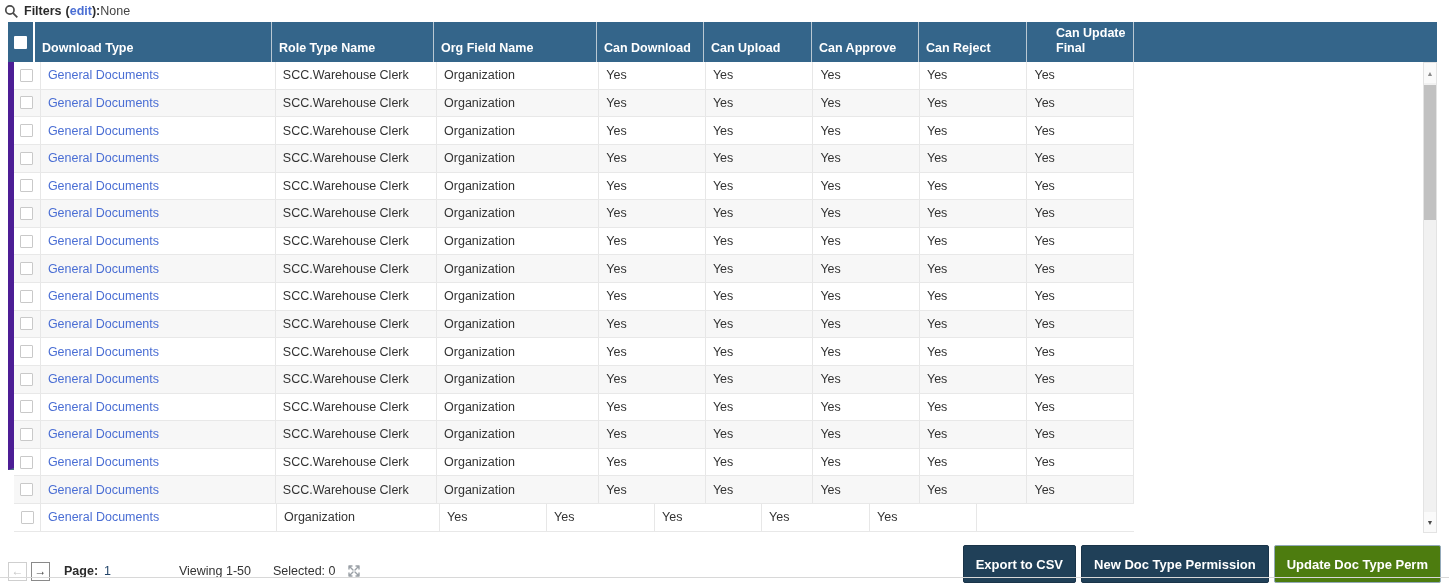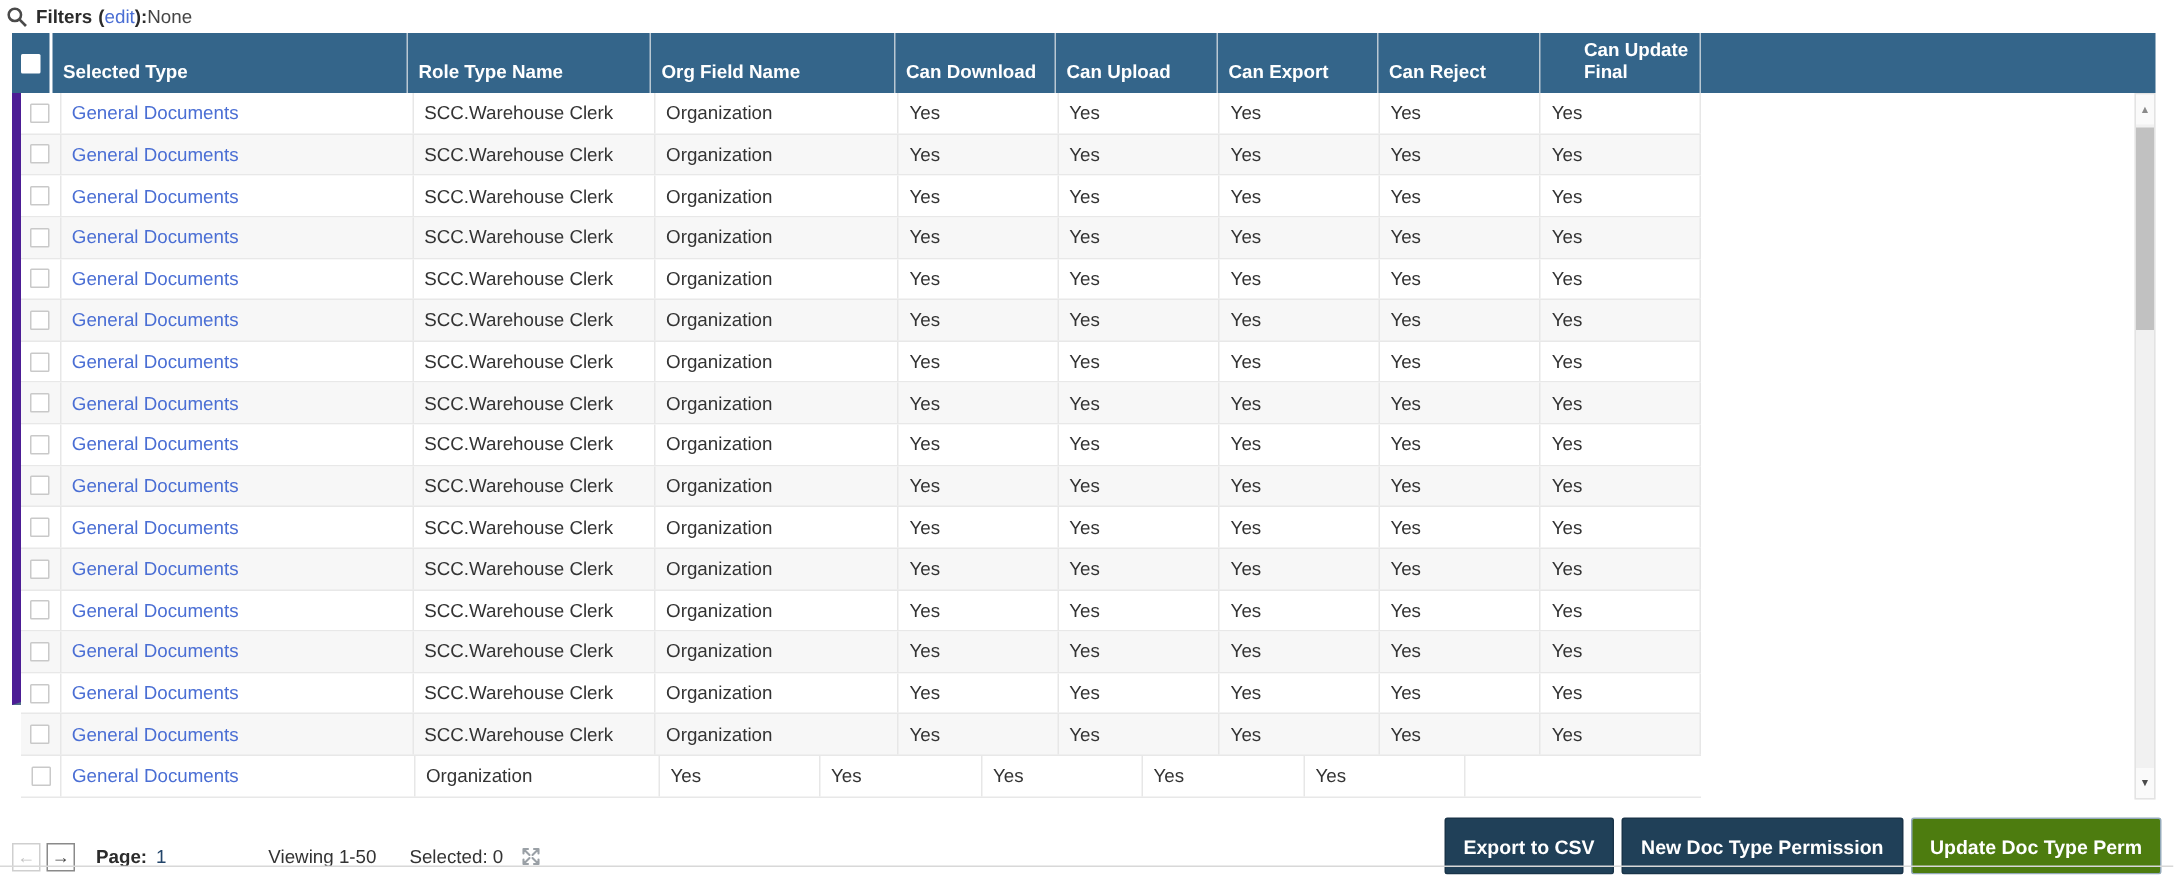--- a/index.html
+++ b/index.html
@@ -4,21 +4,21 @@
 <style>
   * { margin:0; padding:0; box-sizing:border-box; }
   html,body { width:1449px; height:583px; background:#fff; overflow:hidden;
               font-family:"Liberation Sans", sans-serif; position:relative; }
 
   
   .filter-bar { position:absolute; left:4px; top:0; height:22px; display:flex;
                 align-items:center; font-size:12.5px; color:#333; }
   .filter-bar .mag { margin-right:5px; display:flex; align-items:center; }
   .filter-bar b { font-weight:bold; color:#2b2b2b; }
-  .filter-bar .lnk { color:#4a6ed4; font-weight:normal; cursor:pointer; }
+  .filter-bar .lnk { color:#4a6ed4; font-weight:bold; cursor:pointer; }
   .filter-bar .val { color:#444; }
 
   
   .thead { position:absolute; left:8px; top:22px; width:1429px; height:40px;
            background:#34658a; display:flex; }
   .hcell { display:flex; align-items:flex-end; padding:0 4px 6px 7px;
            color:#fff; font-weight:bold; font-size:12.5px; line-height:1.2;
            border-left:1px solid #b9c8d3; }
   .hcell.c-check { border-left:none; border-right:2px solid #fff; padding:0;
                    align-items:center; justify-content:center; }
@@ -102,26 +102,26 @@
   <b style="margin-left:4px">(</b>
   <span class="lnk">edit</span>
   <b>):</b>
   <span class="val">None</span>
 </div>
 
 <div class="thead">
   <div class="hcell c-check">
     <span class="cbox hdr"></span>
   </div>
-  <div class="hcell c-doc">Selected Type</div>
+  <div class="hcell c-doc">Download Type</div>
   <div class="hcell c-role">Role Type Name</div>
   <div class="hcell c-org">Org Field Name</div>
   <div class="hcell c-dl">Can Download</div>
   <div class="hcell c-ul">Can Upload</div>
-  <div class="hcell c-ap">Can Export</div>
+  <div class="hcell c-ap">Can Approve</div>
   <div class="hcell c-rj">Can Reject</div>
   <div class="hcell c-uf">Can Update Final</div>
   <div class="hfill"></div>
 </div>
 
 <div class="tbody">
     <div class="row">
     <div class="cell c-check">
       <span class="cbox"></span>
     </div>

